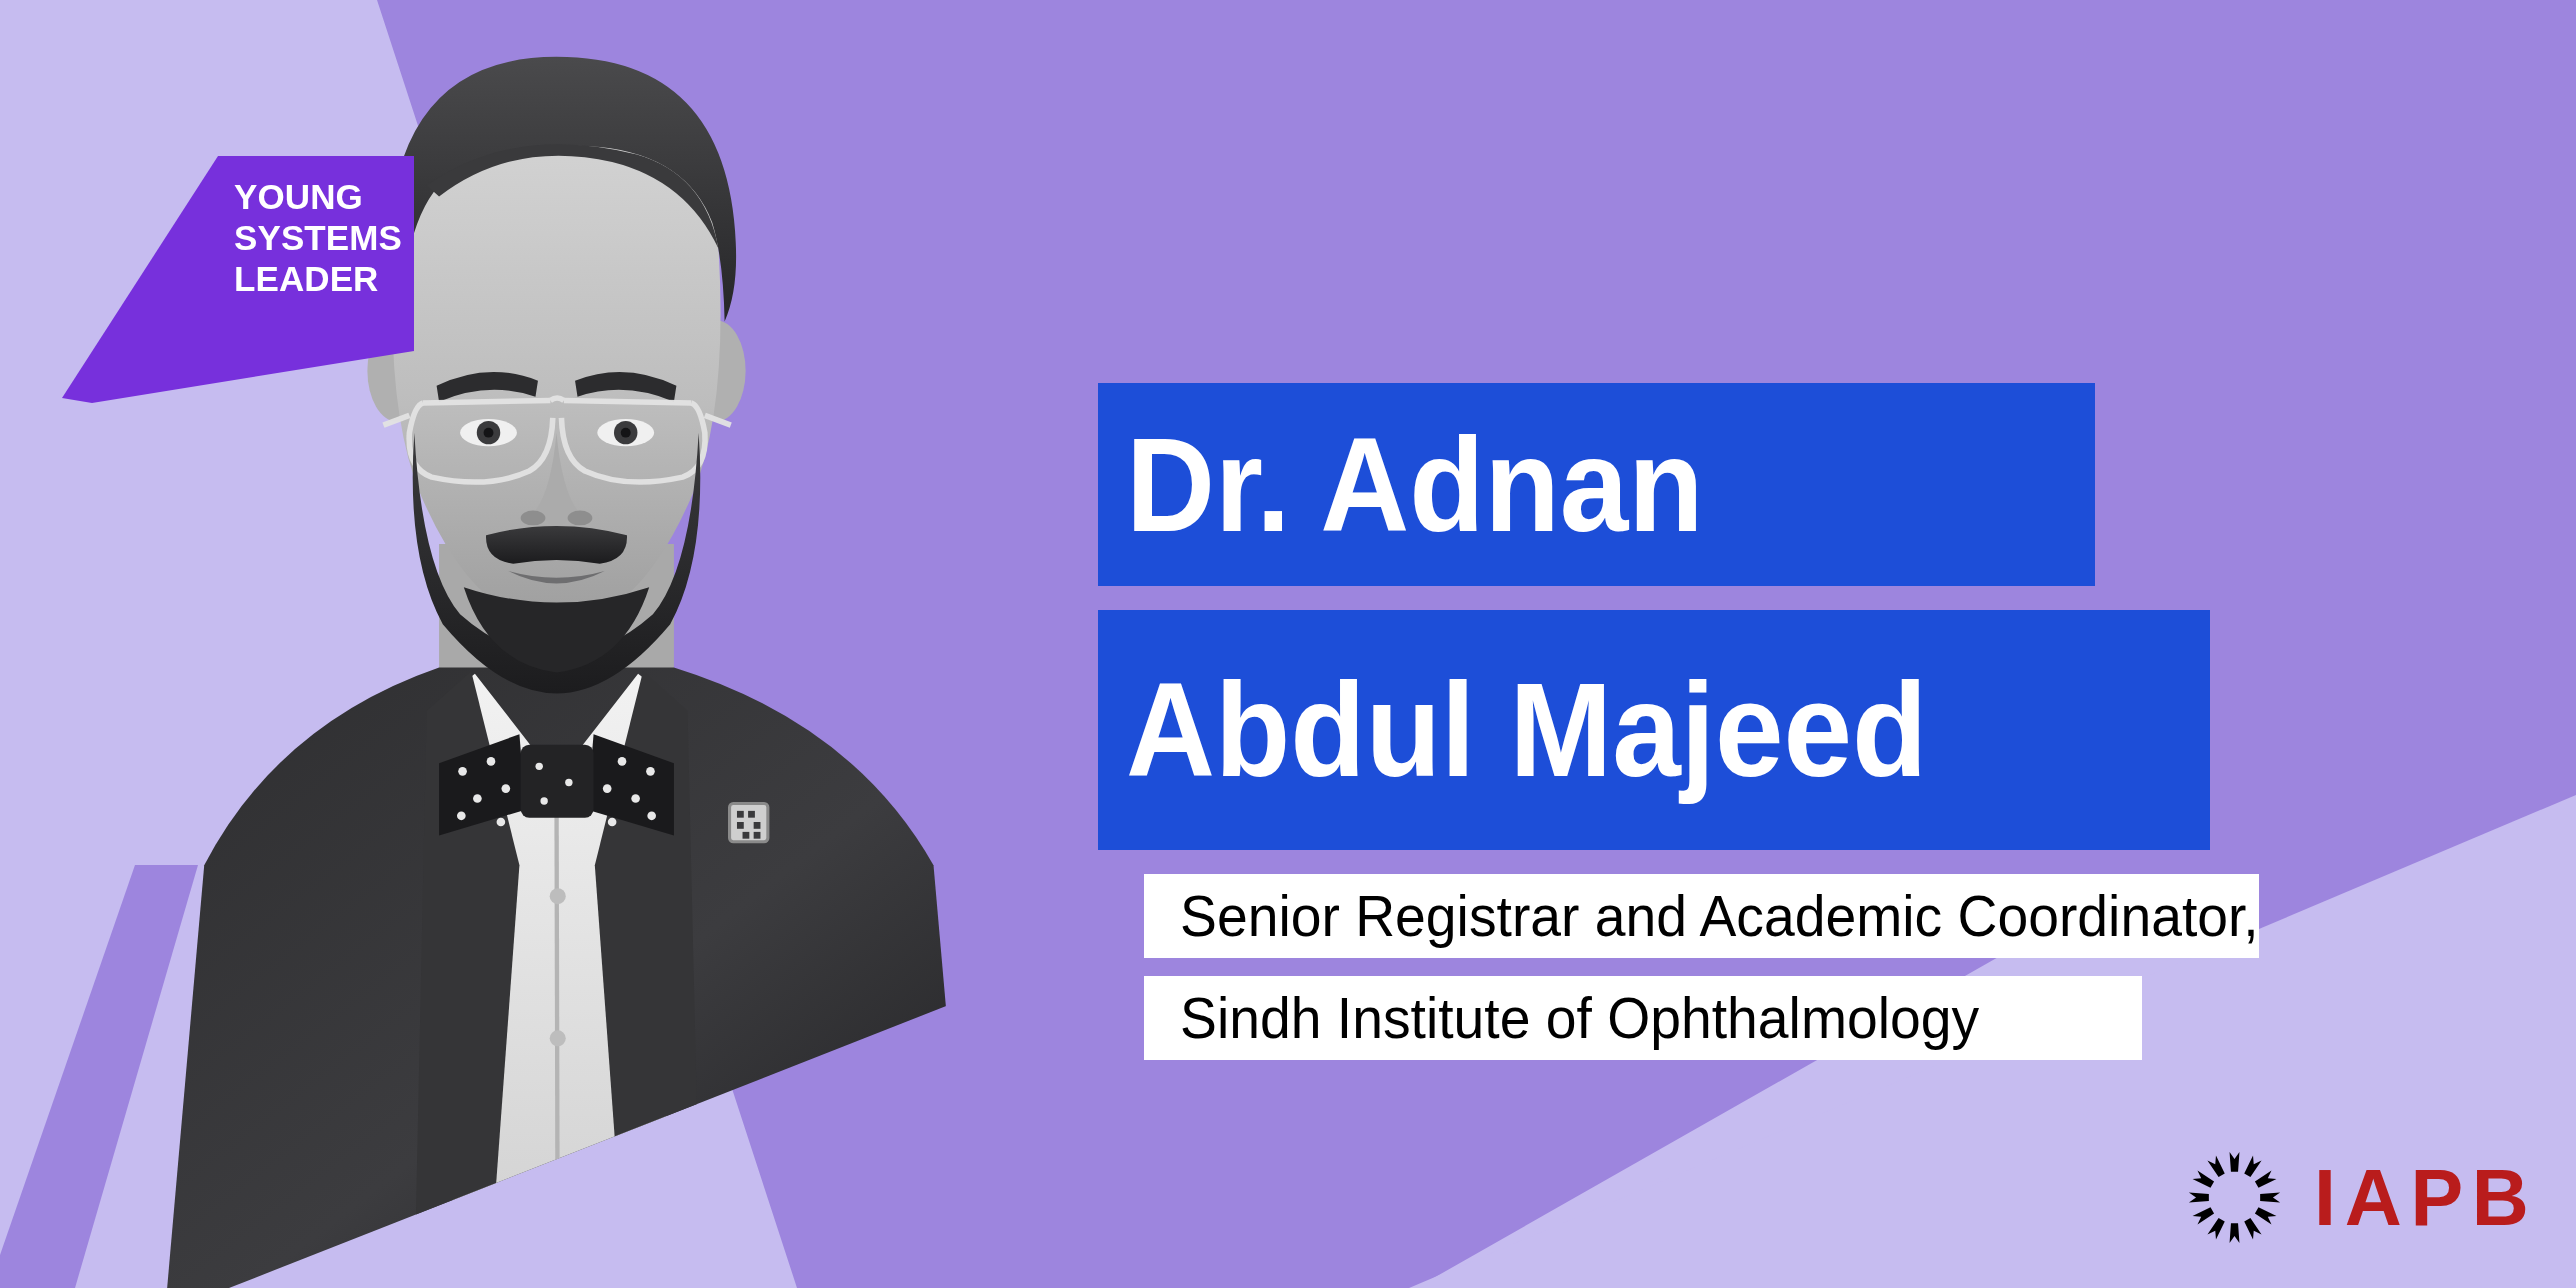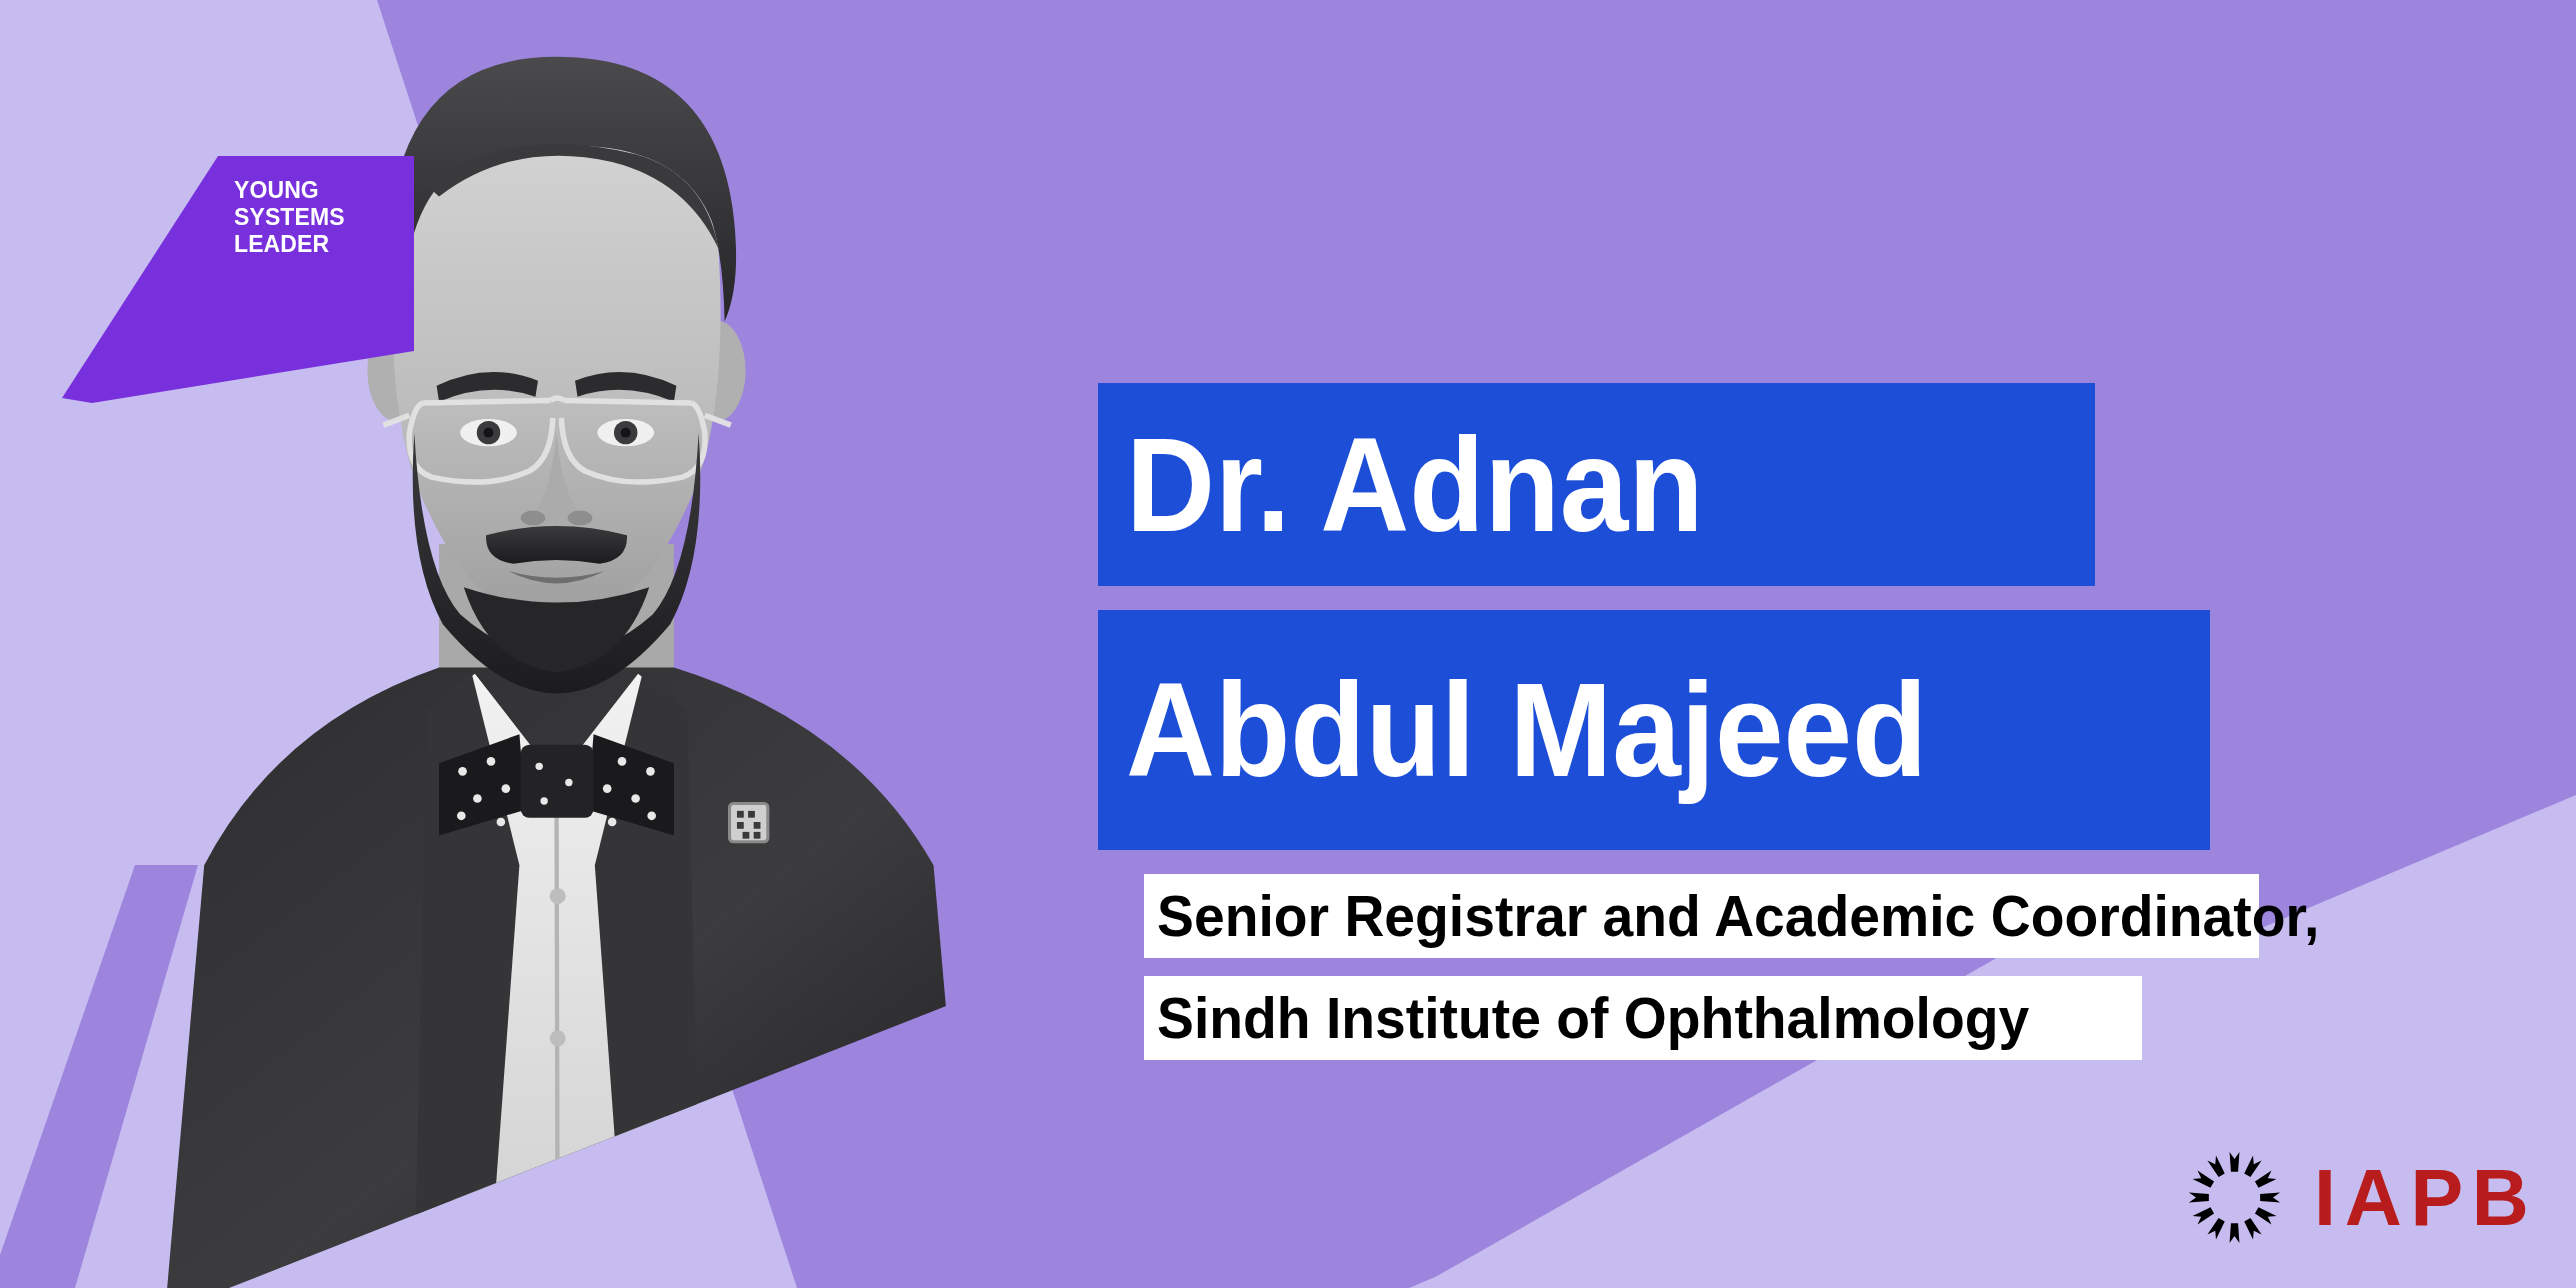--- a/index.html
+++ b/index.html
@@ -62,21 +62,21 @@
     height: 247px;
     background: #7730DC;
     clip-path: polygon(156px 0, 352px 0, 352px 195px, 30px 247px, 0 242px);
   }
   .badge-text {
     position: absolute;
     left: 172px;
     top: 21px;
     width: 179px;
     color: #ffffff;
-    font-size: 23px;
+    font-size: 35px;
     font-weight: 700;
     line-height: 1.17;
     letter-spacing: 0.1px;
     white-space: pre-line;
   }
 
   
   .name-box {
     position: absolute;
     background: #1d4ed8;
@@ -109,25 +109,25 @@
     height: 240px;
     padding-left: 28.4px;
     box-sizing: border-box;
   }
 
   
   .sub-box {
     position: absolute;
     background: #ffffff;
     color: #000000;
-    font-weight: 700;
+    font-weight: 400;
     display: flex;
     align-items: center;
     box-sizing: border-box;
-    padding-left: 13px;
+    padding-left: 36px;
   }
   .sub-box span {
     font-size: 57px;
     line-height: 1;
     white-space: nowrap;
     transform: scaleX(0.97);
     transform-origin: left center;
   }
   #sub-line-1 { left: 1144px; top: 874px; width: 1115px; height: 84px; }
   #sub-line-2 { left: 1144px; top: 976px; width: 998px; height: 84px; }

